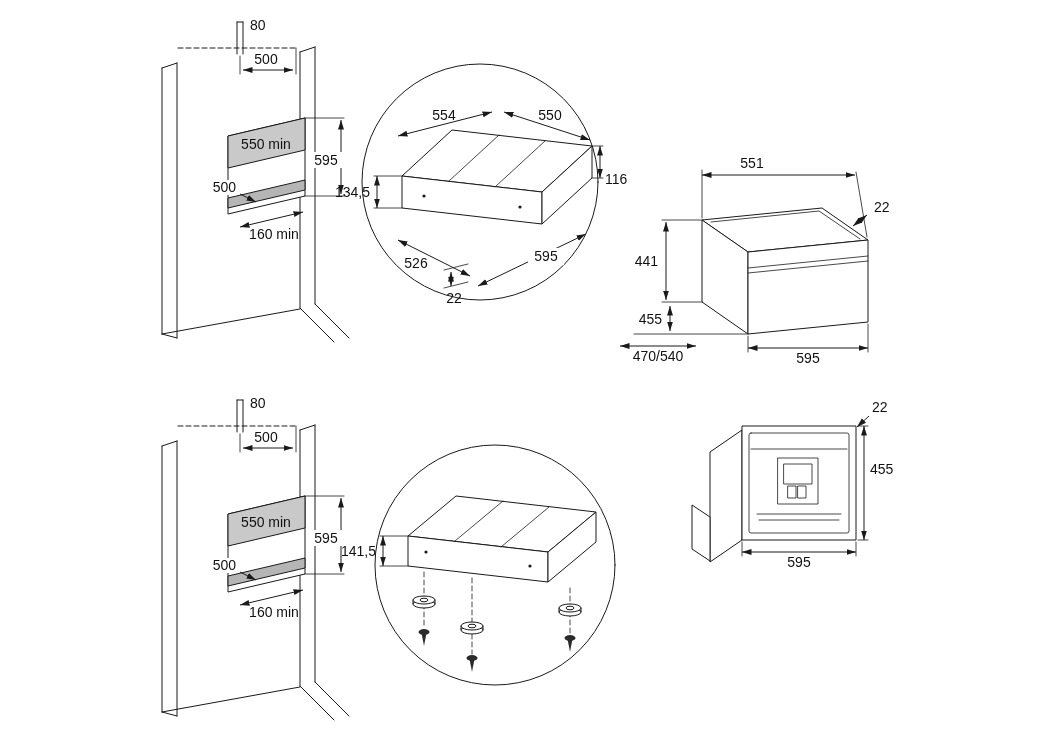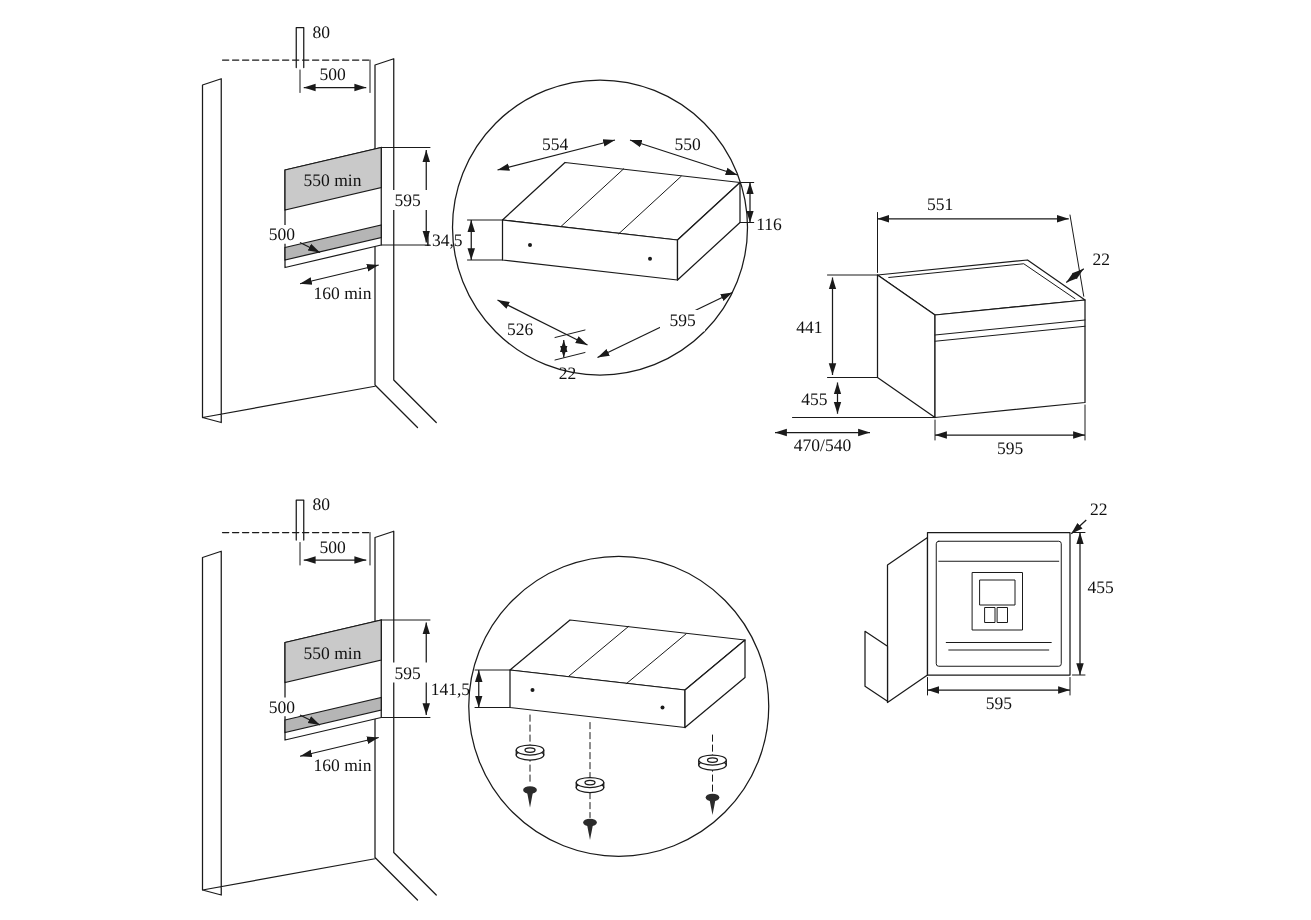--- a/index.html
+++ b/index.html
@@ -1,17 +1,17 @@
 <!DOCTYPE html>
 <html><head>
 <meta charset="utf-8">
 <style>
   html,body{margin:0;padding:0;background:#fff;}
   .stage{position:relative;width:1049px;height:736px;background:#ffffff;overflow:hidden;
-         font-family:Liberation Serif, serif;}
+         font-family:Liberation Sans, sans-serif;}
   svg{display:block;}
   .ln{fill:none;stroke:#1a1a1a;stroke-width:1;stroke-linecap:round;stroke-linejoin:round;}
   .thin{stroke-width:0.8;}
   .dash{stroke-dasharray:5 3;}
   .dl{fill:none;stroke:#1a1a1a;stroke-width:1;marker-start:url(#as);marker-end:url(#ae);}
   .dle{fill:none;stroke:#1a1a1a;stroke-width:1;marker-end:url(#ae);}
   .wh{fill:#ffffff;stroke:#1a1a1a;stroke-width:1;stroke-linejoin:round;}
   .dk{fill:#2b2b2b;stroke:none;}
   .dim{font-size:14px;fill:#111111;}
   .mid{text-anchor:middle;}

